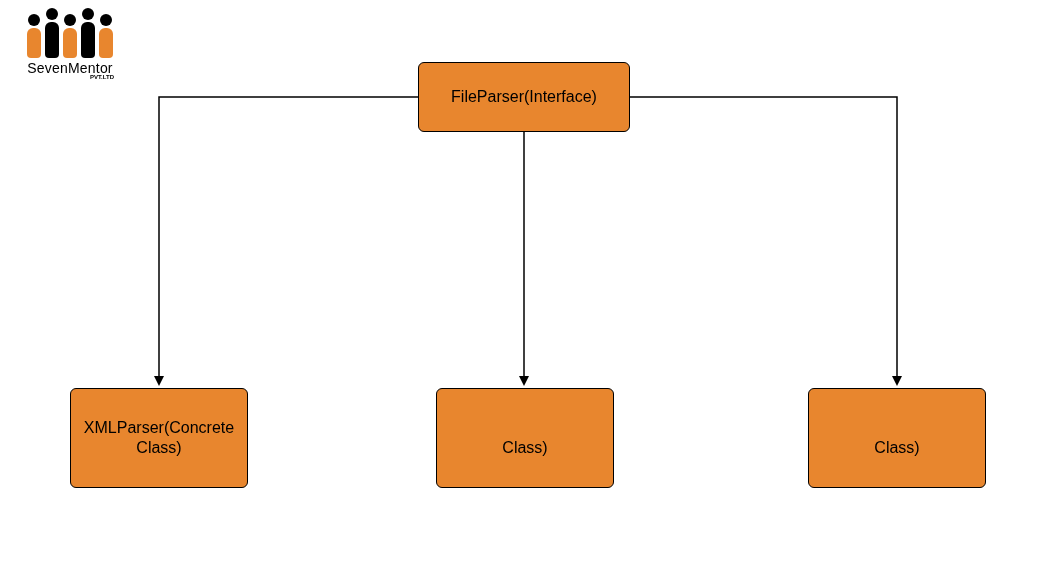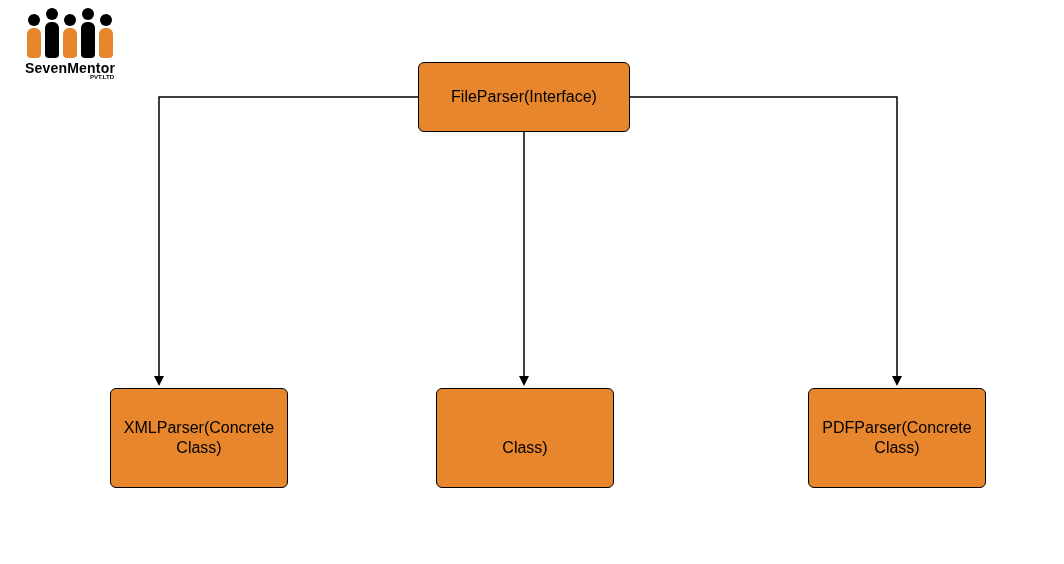--- a/index.html
+++ b/index.html
@@ -44,21 +44,21 @@
     height: 30px;
     border-radius: 6px 6px 4px 4px;
   }
   .figure.orange .body { background: #e8862e; }
   .figure.black .body { background: #000; }
   .figure.tall .body { height: 36px; }
   .logo-text {
     font-size: 14px;
     color: #000;
     margin-top: 2px;
-    font-weight: bold;
+    font-weight: normal;
     letter-spacing: 0.2px;
     text-align: center;
   }
   .logo-sub {
     font-size: 6px;
     color: #000;
     text-align: right;
     margin-right: 6px;
     margin-top: -2px;
     font-weight: bold;
@@ -83,21 +83,21 @@
     left: 418px;
     top: 62px;
     width: 212px;
     height: 70px;
   }
   .node.bottom {
     top: 388px;
     width: 178px;
     height: 100px;
   }
-  .node.b1 { left: 70px; margin-left: 40px; }
+  .node.b1 { left: 70px; }
   .node.b2 { left: 436px; }
   .node.b3 { left: 808px; }
 
   svg.connectors {
     position: absolute;
     top: 0;
     left: 0;
     width: 1064px;
     height: 564px;
     pointer-events: none;
@@ -158,16 +158,16 @@
   </span>
 </div>
 <div class="node bottom b2">
   <span>
     <br>
     <span>Class)</span>
   </span>
 </div>
 <div class="node bottom b3">
   <span>
-    <span>PDFParser(Concrete</span><br>
+    <br>
     <span>Class)</span>
   </span>
 </div>
 
 </body></html>

